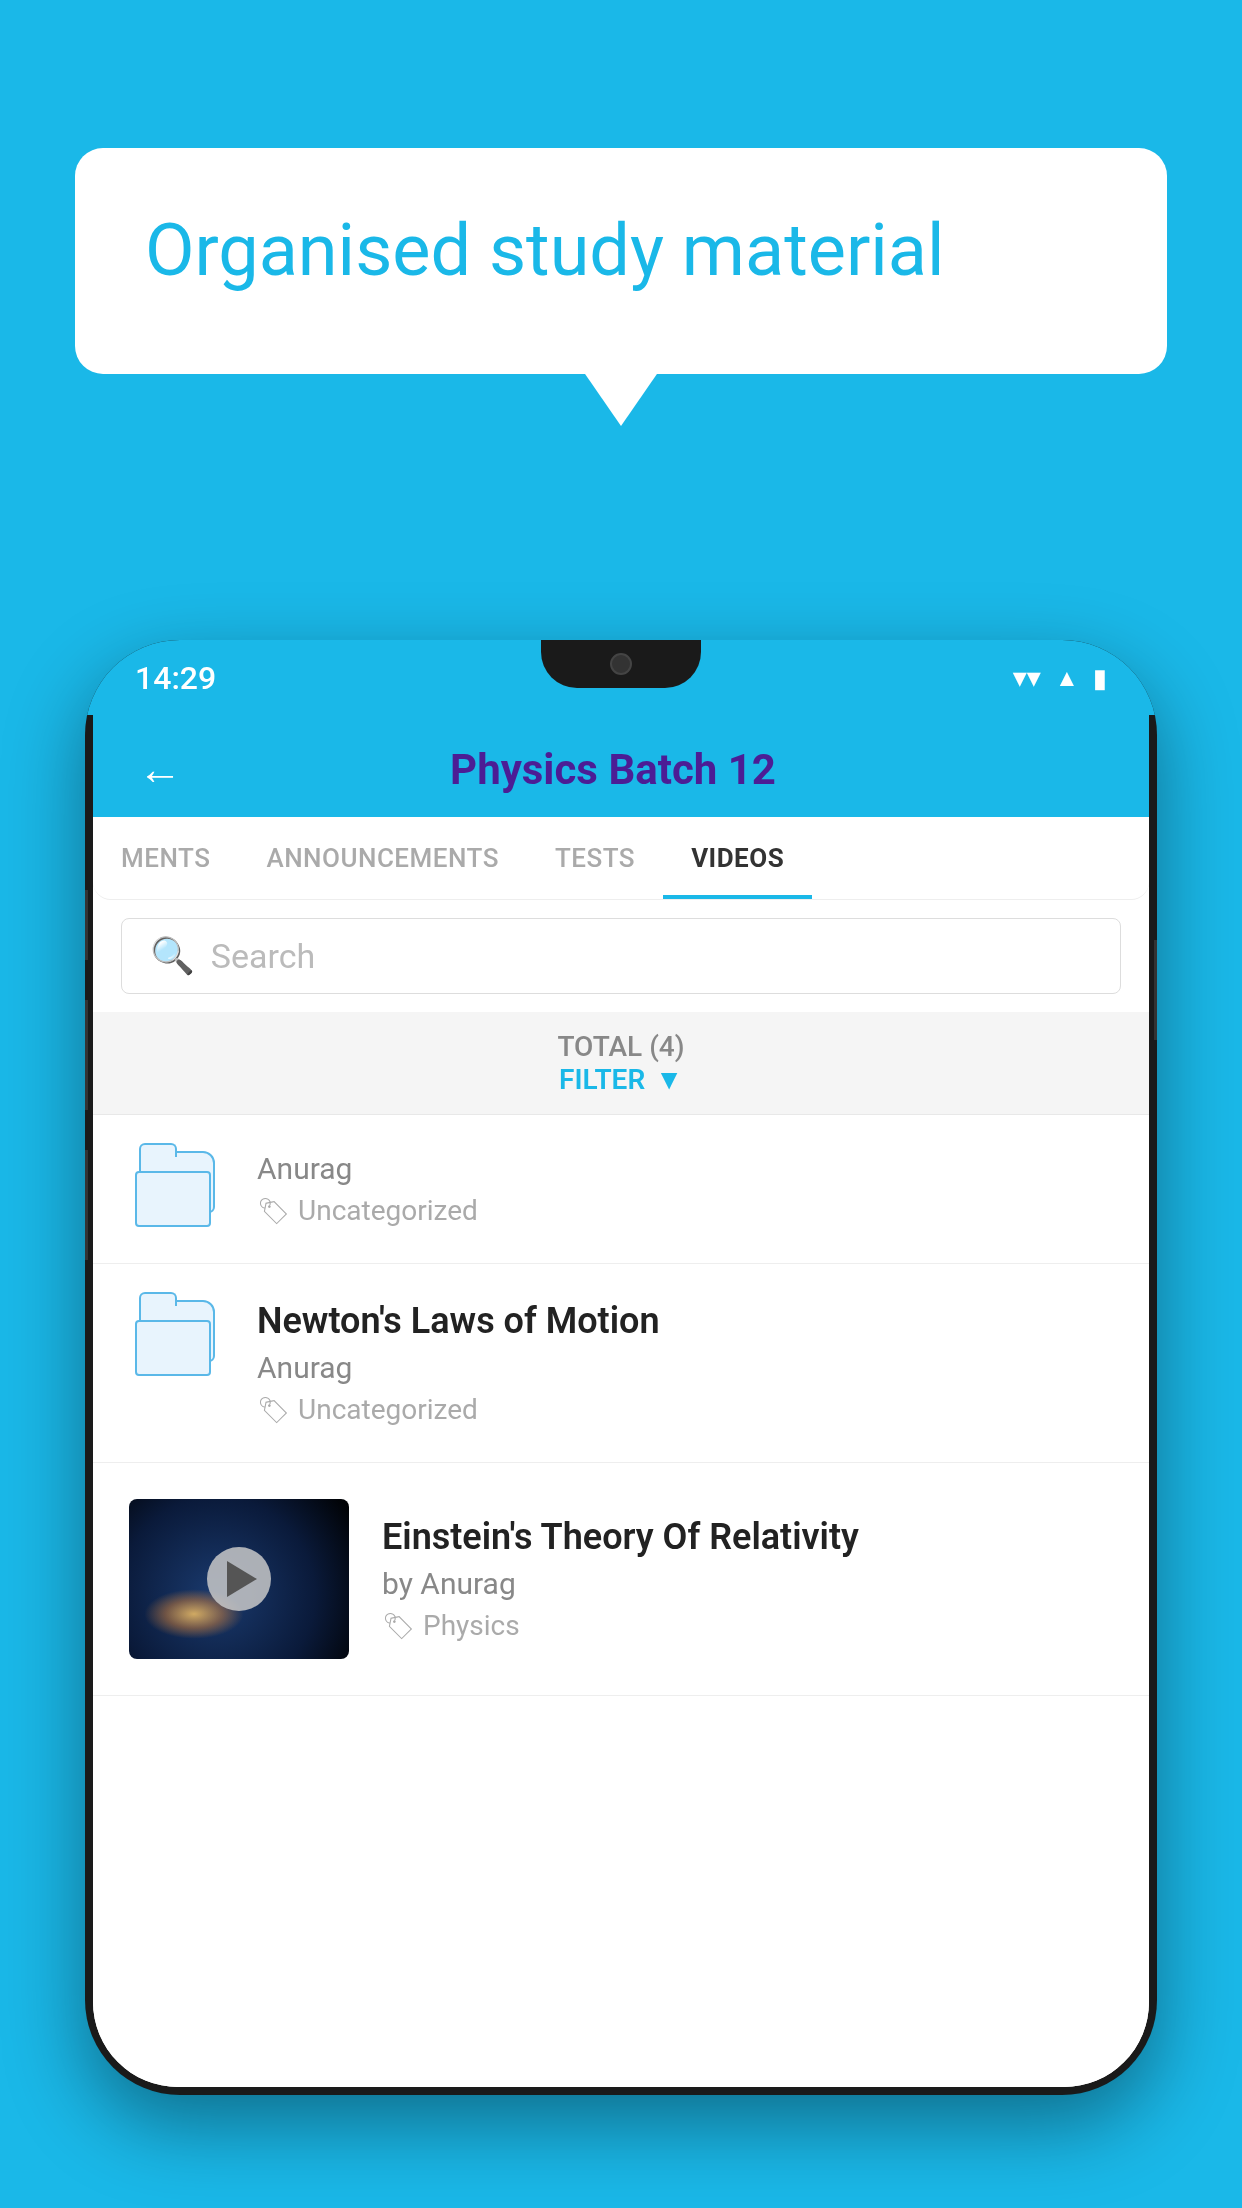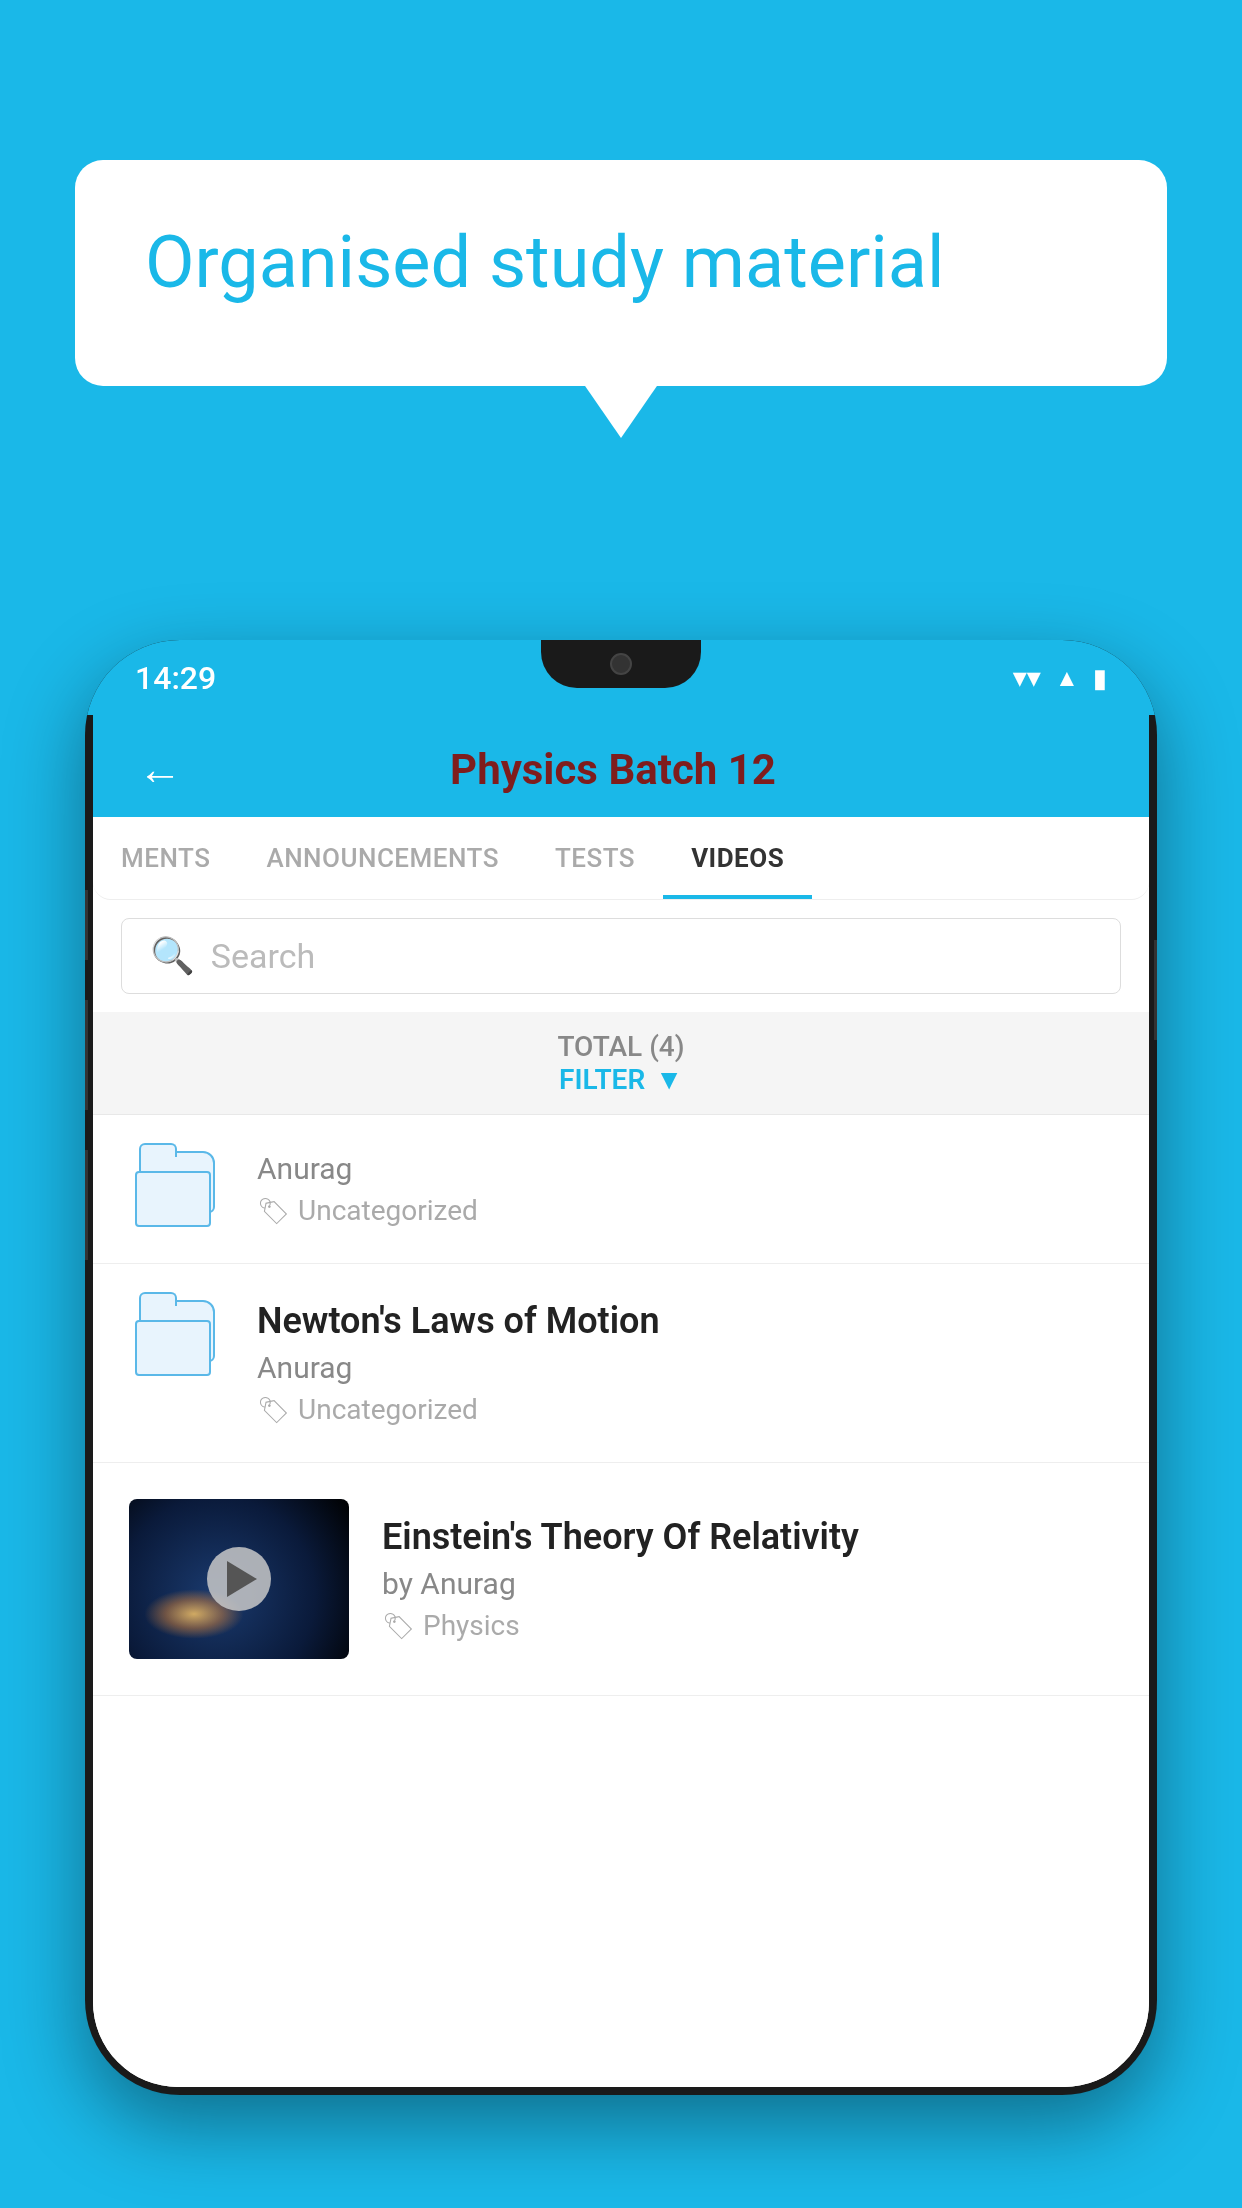--- a/index.html
+++ b/index.html
@@ -9,21 +9,21 @@
       height: 2208px;
       background-color: #1ab8e8;
       font-family: 'Roboto', Arial, sans-serif;
       overflow: hidden;
       position: relative;
     }
 
     
     .speech-bubble-container {
       position: absolute;
-      top: 160px;
+      top: 148px;
       left: 75px;
       right: 75px;
       border-radius: 15px;
     }
 
     .speech-bubble {
       background: white;
       border-radius: 28px;
       padding: 60px 70px 55px 70px;
       position: relative;
@@ -135,21 +135,21 @@
       font-size: 44px;
       cursor: pointer;
     }
 
     .header-title-group {
       flex: 1;
       text-align: center;
     }
 
     .header-title {
-      color: #7f1d1d;
+      color: #4c1d95;
       font-size: 42px;
       font-weight: 700;
     }
 
     .header-subtitle {
       color: rgba(255,255,255,0.9);
       font-size: 30px;
       margin-top: 4px;
     }
 

